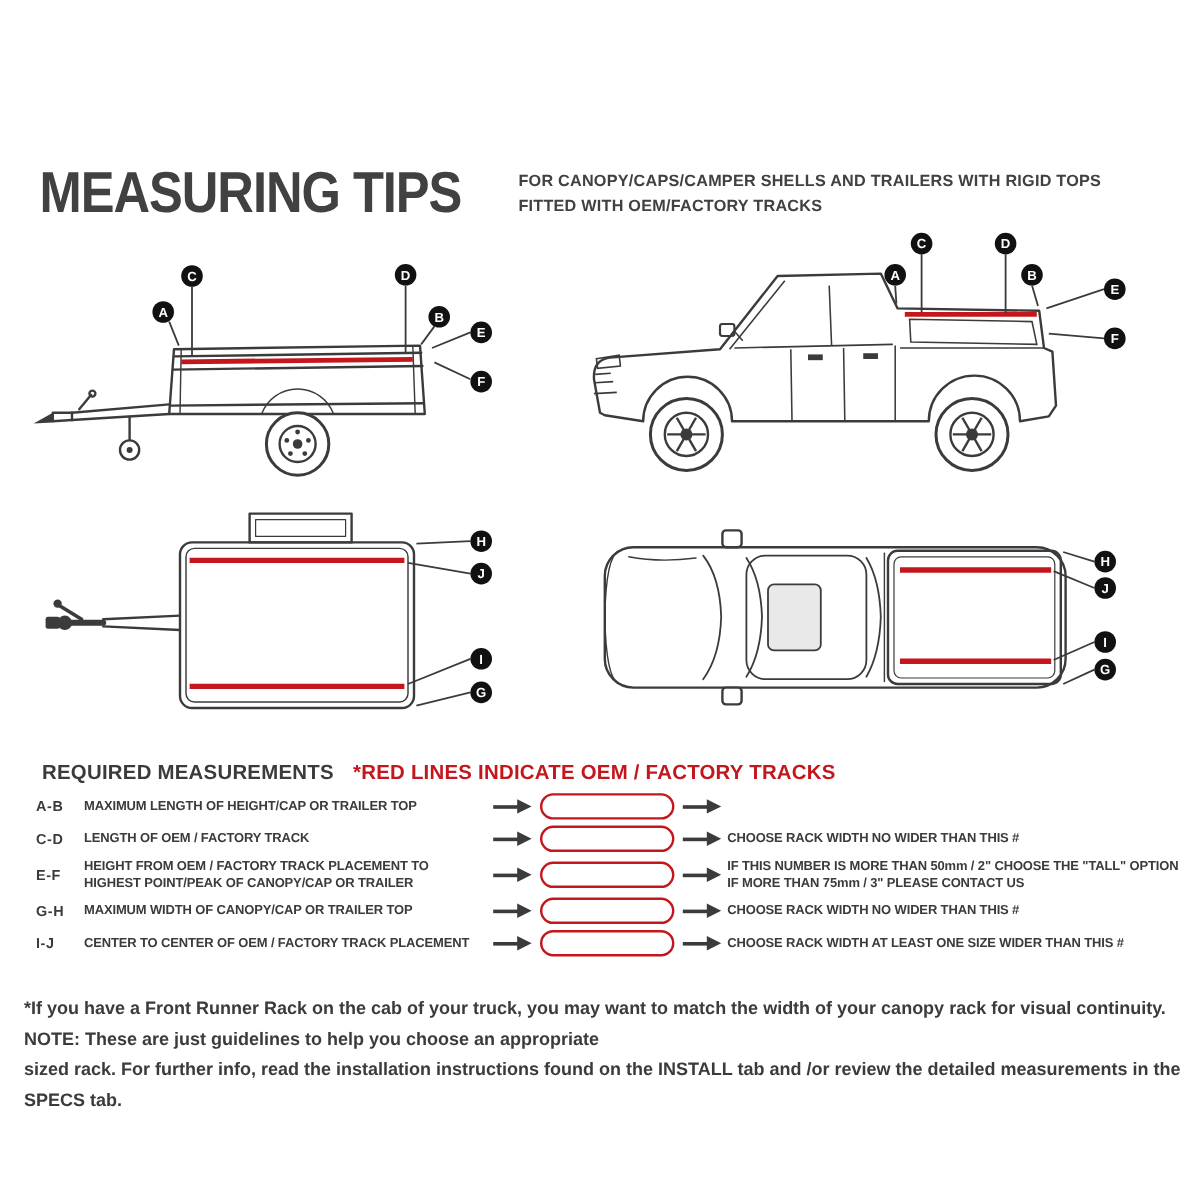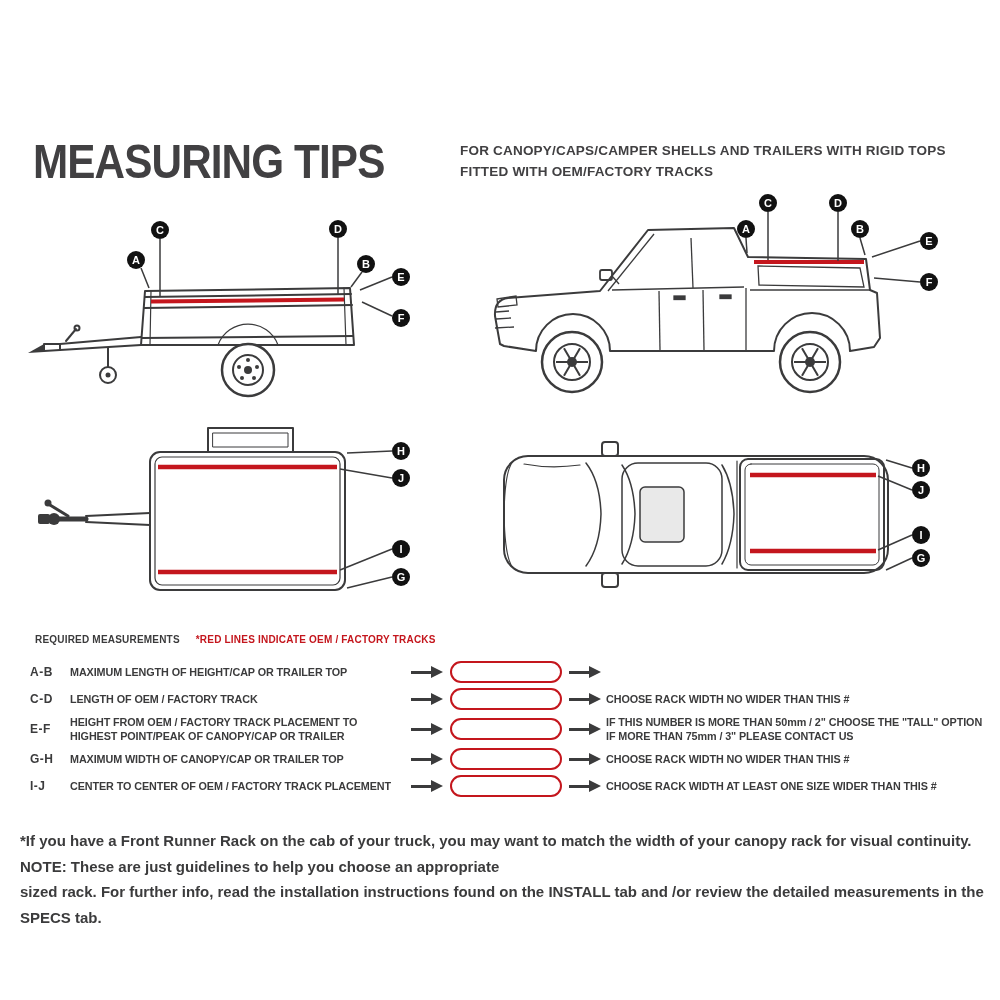--- a/index.html
+++ b/index.html
@@ -1,28 +1,28 @@
 <!DOCTYPE html>
 <html><head>
 <meta charset="utf-8">
 <style>
   *{margin:0;padding:0;box-sizing:border-box}
   html,body{width:1000px;height:1000px;background:#fff;font-family:"Liberation Sans",sans-serif;color:#3b3b3c}
   .page{position:relative;width:1000px;height:1000px;background:#fff;overflow:hidden}
 
   .title{position:absolute;left:33px;top:134px;font-size:48px;font-weight:900;letter-spacing:-1px;
          transform:scaleX(.88);transform-origin:left top;color:#414042;white-space:nowrap}
-  .subtitle{position:absolute;left:460px;top:141px;font-size:13.5px;font-weight:700;line-height:1.55;
+  .subtitle{position:absolute;left:432px;top:141px;font-size:13.5px;font-weight:700;line-height:1.55;
             letter-spacing:.2px;color:#414042}
 
   svg.diag{position:absolute;overflow:visible}
   svg .badge{font-family:"Liberation Sans",sans-serif;font-size:11px;font-weight:700;fill:#fff;text-anchor:middle}
   .ink{stroke:#3b3b3c}
 
-  .legend{position:absolute;left:35px;top:634px;font-size:10px;font-weight:700;display:flex;gap:16px;letter-spacing:.2px}
+  .legend{position:absolute;left:35px;top:634px;font-size:17px;font-weight:700;display:flex;gap:16px;letter-spacing:.2px}
   .legend .red{color:#c4161d}
 
   .mtable{position:absolute;left:30px;top:661px;width:946px;display:flex;flex-direction:column;gap:5px}
   .mrow{display:grid;grid-template-columns:40px 336px 42px 116px 42px 1fr;align-items:center;min-height:22px}
   .mid{font-weight:700;font-size:12px;letter-spacing:.5px}
   .mdesc,.mres{font-weight:700;font-size:10.8px;line-height:1.3;letter-spacing:-.1px;white-space:pre}
   .arrow{position:relative;width:32px;height:13px;justify-self:center}
   .arrow::before{content:"";position:absolute;left:0;top:5px;width:21px;height:3.5px;background:#3b3b3c}
   .arrow::after{content:"";position:absolute;left:20px;top:0;width:0;height:0;
                 border-left:12px solid #3b3b3c;border-top:6.5px solid transparent;border-bottom:6.5px solid transparent}

